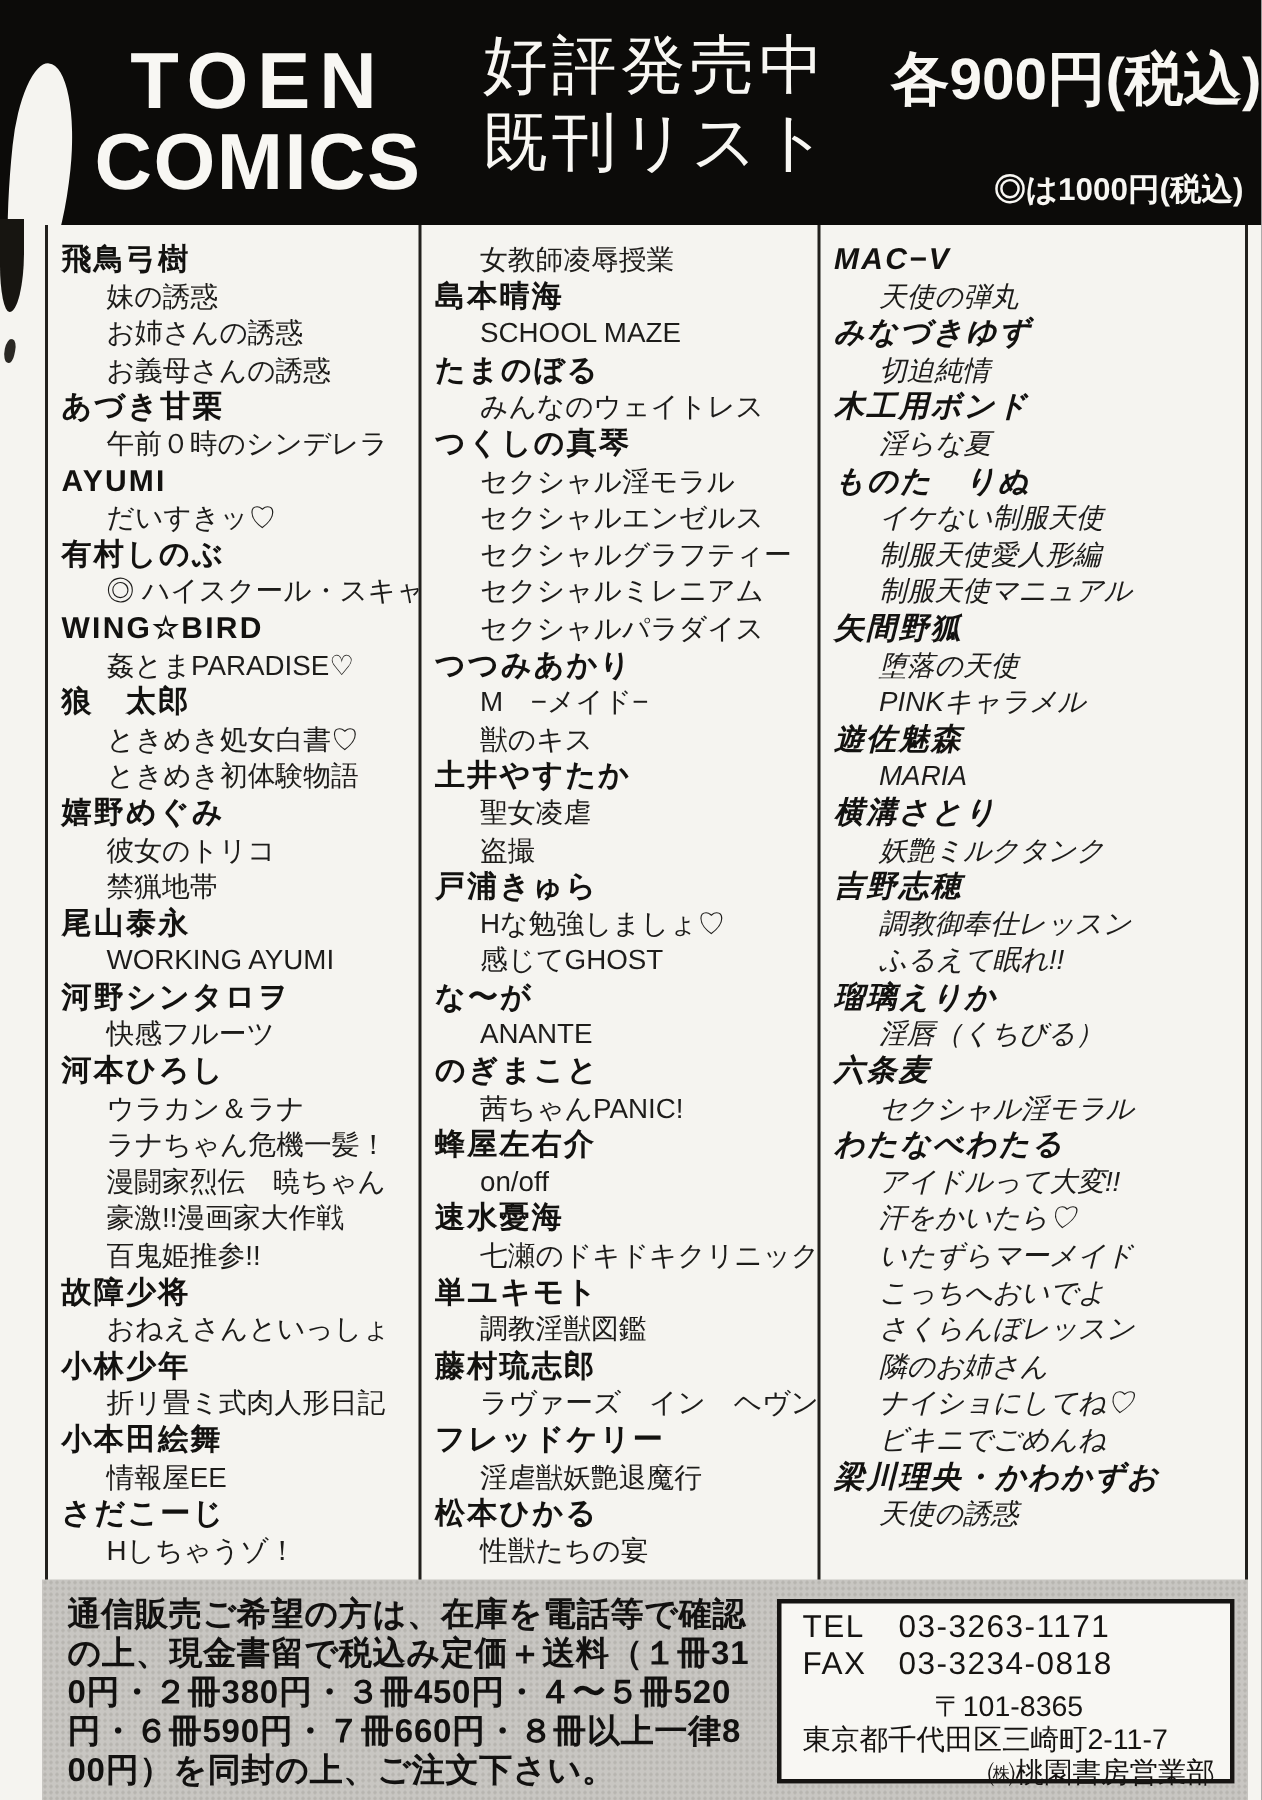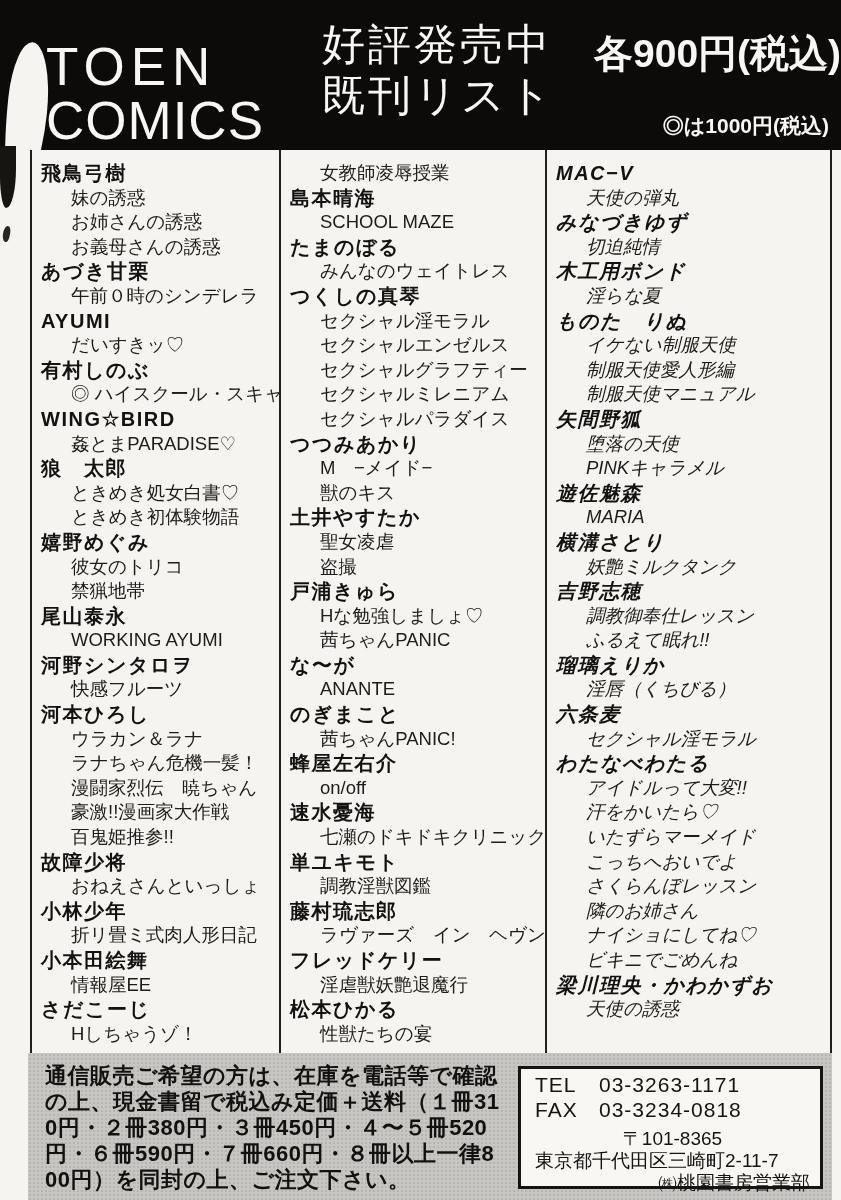--- a/index.html
+++ b/index.html
@@ -6,22 +6,22 @@
   .page {
     position:relative; width:841px; height:1200px; margin:0 auto;
     background:#f5f4f0; overflow:hidden;
     font-family:"Liberation Sans", sans-serif; color:#1a1a1a;
   }
   
   .header-band {
     position:absolute; left:0; top:0; width:841px; height:150px;
     background:#0c0b09; color:#f8f7f3;
   }
-  .logo { position:absolute; left:46px; top:28px; width:252px; text-align:left;
-          font-weight:400;margin-top:12px; }
+  .logo { position:absolute; left:46px; top:28px; width:252px; text-align:center;
+          font-weight:700; }
   .logo-line1 { font-size:53px; line-height:53px; letter-spacing:6px; }
   .logo-line2 { font-size:53px; line-height:56px; letter-spacing:1px; }
   .header-subtitle { position:absolute; left:322px; top:19px;
           font-weight:400; font-size:43px; line-height:51px; letter-spacing:3px; }
   .header-price { position:absolute; left:594px; top:32px;
           font-weight:900; font-size:39px; line-height:44px; letter-spacing:0px; white-space:nowrap; }
   .header-price-note { position:absolute; right:12px; top:112px;
           font-weight:700; font-size:21px; }
   
   .torn-white {
@@ -185,21 +185,21 @@
           <div class="title">獣のキス</div>
         </div>
         <div class="entry">
           <div class="author">土井やすたか</div>
           <div class="title">聖女凌虐</div>
           <div class="title">盗撮</div>
         </div>
         <div class="entry">
           <div class="author">戸浦きゅら</div>
           <div class="title">Hな勉強しましょ♡</div>
-          <div class="title">茜ちゃんPANIC</div>
+          <div class="title">感じてGHOST</div>
         </div>
         <div class="entry">
           <div class="author">な〜が</div>
           <div class="title">ANANTE</div>
         </div>
         <div class="entry">
           <div class="author">のぎまこと</div>
           <div class="title">茜ちゃんPANIC!</div>
         </div>
         <div class="entry">

